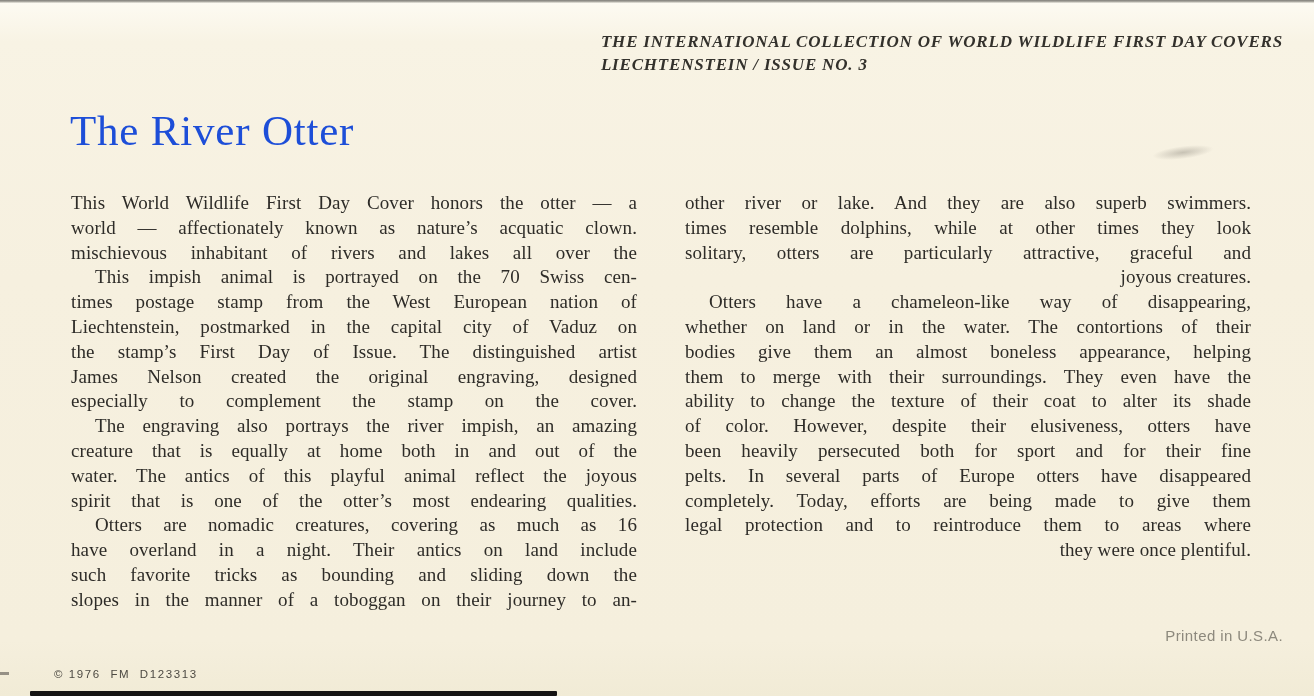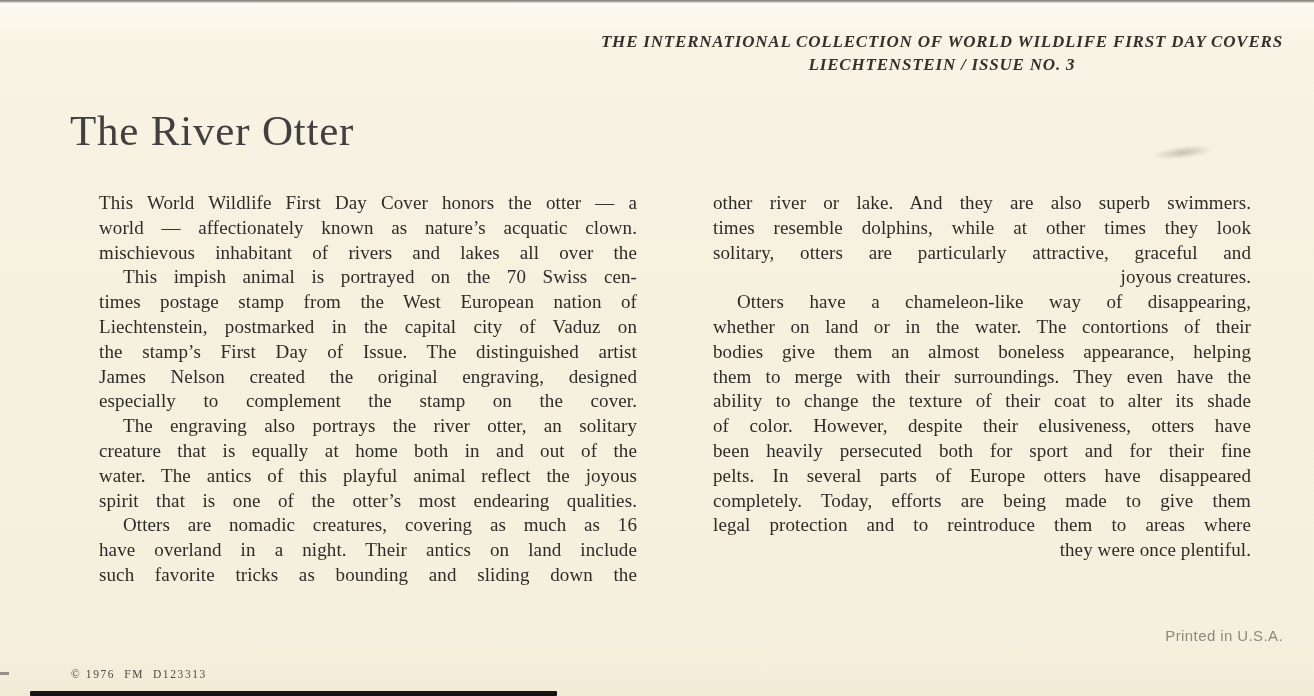--- a/index.html
+++ b/index.html
@@ -7,44 +7,44 @@
     width:1314px;height:696px;overflow:hidden;position:relative;
     font-family:"Liberation Serif",serif;
     background:linear-gradient(180deg,#fdfbf3 0%,#f8f3e4 6%,#f6f0df 40%,#f5efdd 92%,#f1ebd6 100%);
   }
   .card{position:absolute;inset:0;}
   .scan-top-edge{
     position:absolute;top:0;left:0;width:100%;height:3px;
     background:linear-gradient(180deg,#7e7d78,#b9b7ae 70%,rgba(185,183,174,0));
   }
   .header{
-    position:absolute;top:31px;right:31px;text-align:center;
+    position:absolute;top:31px;right:31px;text-align:left;
     font-style:italic;font-weight:bold;
     font-size:17px;line-height:22.5px;letter-spacing:0.8px;
     color:#33312c;
   }
   .page-title{
     position:absolute;left:70px;top:106px;
-    font-size:43px;letter-spacing:0.8px;color:#404040;
+    font-size:43px;letter-spacing:0.8px;color:#1d4ed8;
     font-weight:400;
   }
   .columns{
     position:absolute;left:71px;top:191px;
     display:flex;gap:48px;
   }
   .col{width:566px;}
   .line{
     font-size:19px;line-height:24.8px;color:#2e2c28;
     text-align:right;letter-spacing:0.1px;
   }
-  .line.just{text-align:justify;text-align-last:justify;margin-left:28px;}
+  .line.just{text-align:justify;text-align-last:justify;}
   .line.ind{text-indent:24px;}
   .footer-copyright{
-    position:absolute;left:71px;top:668px;
-    font-family:Liberation Serif, serif;
+    position:absolute;left:54px;top:668px;
+    font-family:Liberation Sans, sans-serif;
     font-size:11.5px;letter-spacing:1.6px;color:#4d4a43;
     white-space:pre;
   }
   .footer-printed{
     position:absolute;right:31px;top:627px;
     font-family:"Liberation Sans",sans-serif;
     font-size:15px;letter-spacing:0.4px;color:#8d897d;
   }
   .bottom-scan-bar{
     position:absolute;left:30px;bottom:0;width:527px;height:5px;
@@ -80,27 +80,28 @@
     <div class="col">
         <div class="line just">This World Wildlife First Day Cover honors the otter — a</div>
         <div class="line just">world — affectionately known as nature’s acquatic clown.</div>
         <div class="line just">mischievous inhabitant of rivers and lakes all over the</div>
         <div class="line just ind">This impish animal is portrayed on the 70 Swiss cen-</div>
         <div class="line just">times postage stamp from the West European nation of</div>
         <div class="line just">Liechtenstein, postmarked in the capital city of Vaduz on</div>
         <div class="line just">the stamp’s First Day of Issue. The distinguished artist</div>
         <div class="line just">James Nelson created the original engraving, designed</div>
         <div class="line just">especially to complement the stamp on the cover.</div>
-        <div class="line just ind">The engraving also portrays the river otter, an solitary</div>
+        <div class="line just ind">The engraving also portrays the river impish, an amazing</div>
         <div class="line just">creature that is equally at home both in and out of the</div>
         <div class="line just">water. The antics of this playful animal reflect the joyous</div>
         <div class="line just">spirit that is one of the otter’s most endearing qualities.</div>
         <div class="line just ind">Otters are nomadic creatures, covering as much as 16</div>
         <div class="line just">have overland in a night. Their antics on land include</div>
         <div class="line just">such favorite tricks as bounding and sliding down the</div>
+        <div class="line just">slopes in the manner of a toboggan on their journey to an-</div>
       </div>
     <div class="col">
         <div class="line just">other river or lake. And they are also superb swimmers.</div>
         <div class="line just">times resemble dolphins, while at other times they look</div>
         <div class="line just">solitary, otters are particularly attractive, graceful and</div>
         <div class="line">joyous creatures.</div>
         <div class="line just ind">Otters have a chameleon-like way of disappearing,</div>
         <div class="line just">whether on land or in the water. The contortions of their</div>
         <div class="line just">bodies give them an almost boneless appearance, helping</div>
         <div class="line just">them to merge with their surroundings. They even have the</div>

